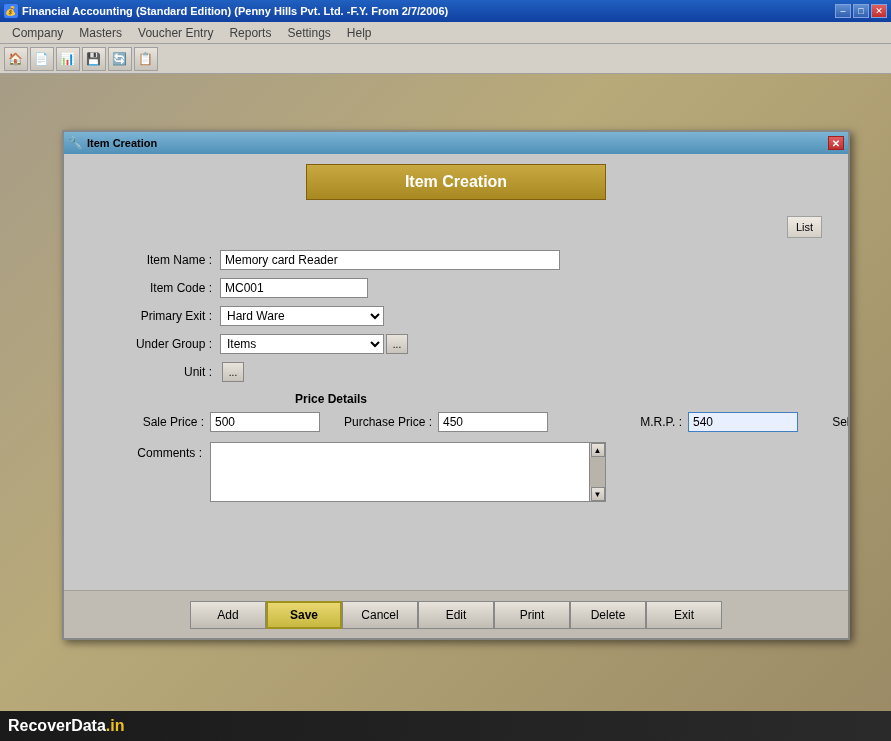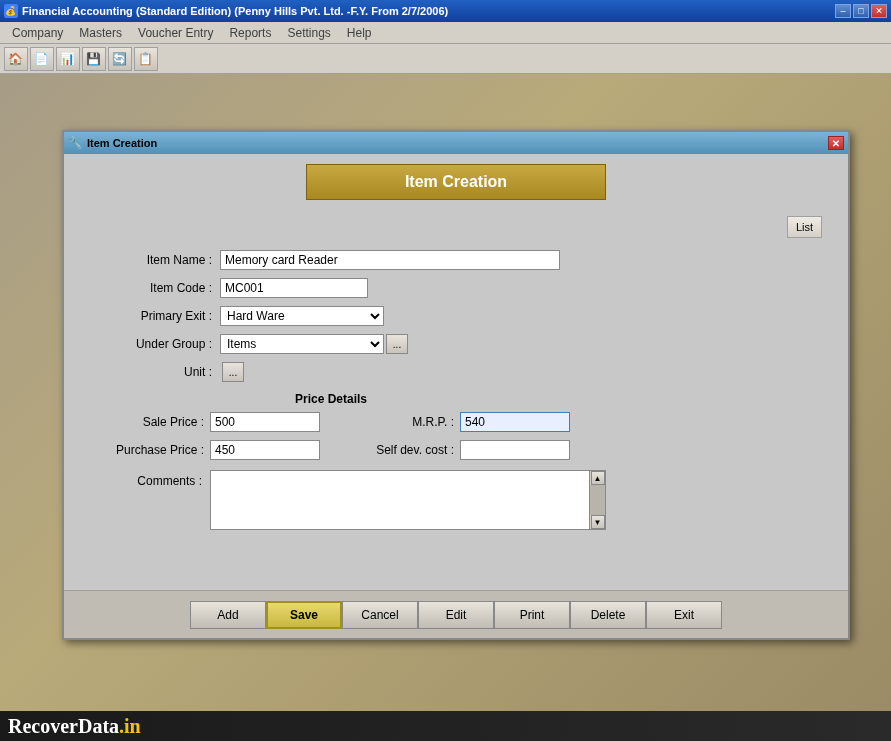--- a/index.html
+++ b/index.html
@@ -257,21 +257,21 @@
       margin-bottom: 6px;
       padding-left: 215px;
     }
     .price-details-grid {
       display: flex;
       gap: 30px;
       padding-left: 20px;
     }
     .price-col {
       display: flex;
-      flex-direction: column;
+      flex-direction: row;
       gap: 8px;
     }
     .price-row {
       display: flex;
       align-items: center;
     }
     .price-label {
       width: 110px;
       text-align: right;
       padding-right: 6px;
@@ -372,23 +372,22 @@
       bottom: 0; left: 0; right: 0;
       height: 30px;
       background: linear-gradient(to right, #1a1a1a, #2a2a2a);
       display: flex;
       align-items: center;
       padding: 0 8px;
       z-index: 300;
     }
     .watermark-text {
       color: white;
-      font-size: 20px;
-      font-weight: bold;
-      font-family: Liberation Serif, serif;
+      font-size: 16px;
+      font-weight: bold;
     }
     .watermark-highlight {
       color: #f0c020;
     }
     .standard-btn {
       height: 22px;
       border: 1px solid #a0a0a0;
       background: linear-gradient(to bottom, #f0ece4, #d4d0c8);
       font-size: 11px;
       padding: 0 8px;

